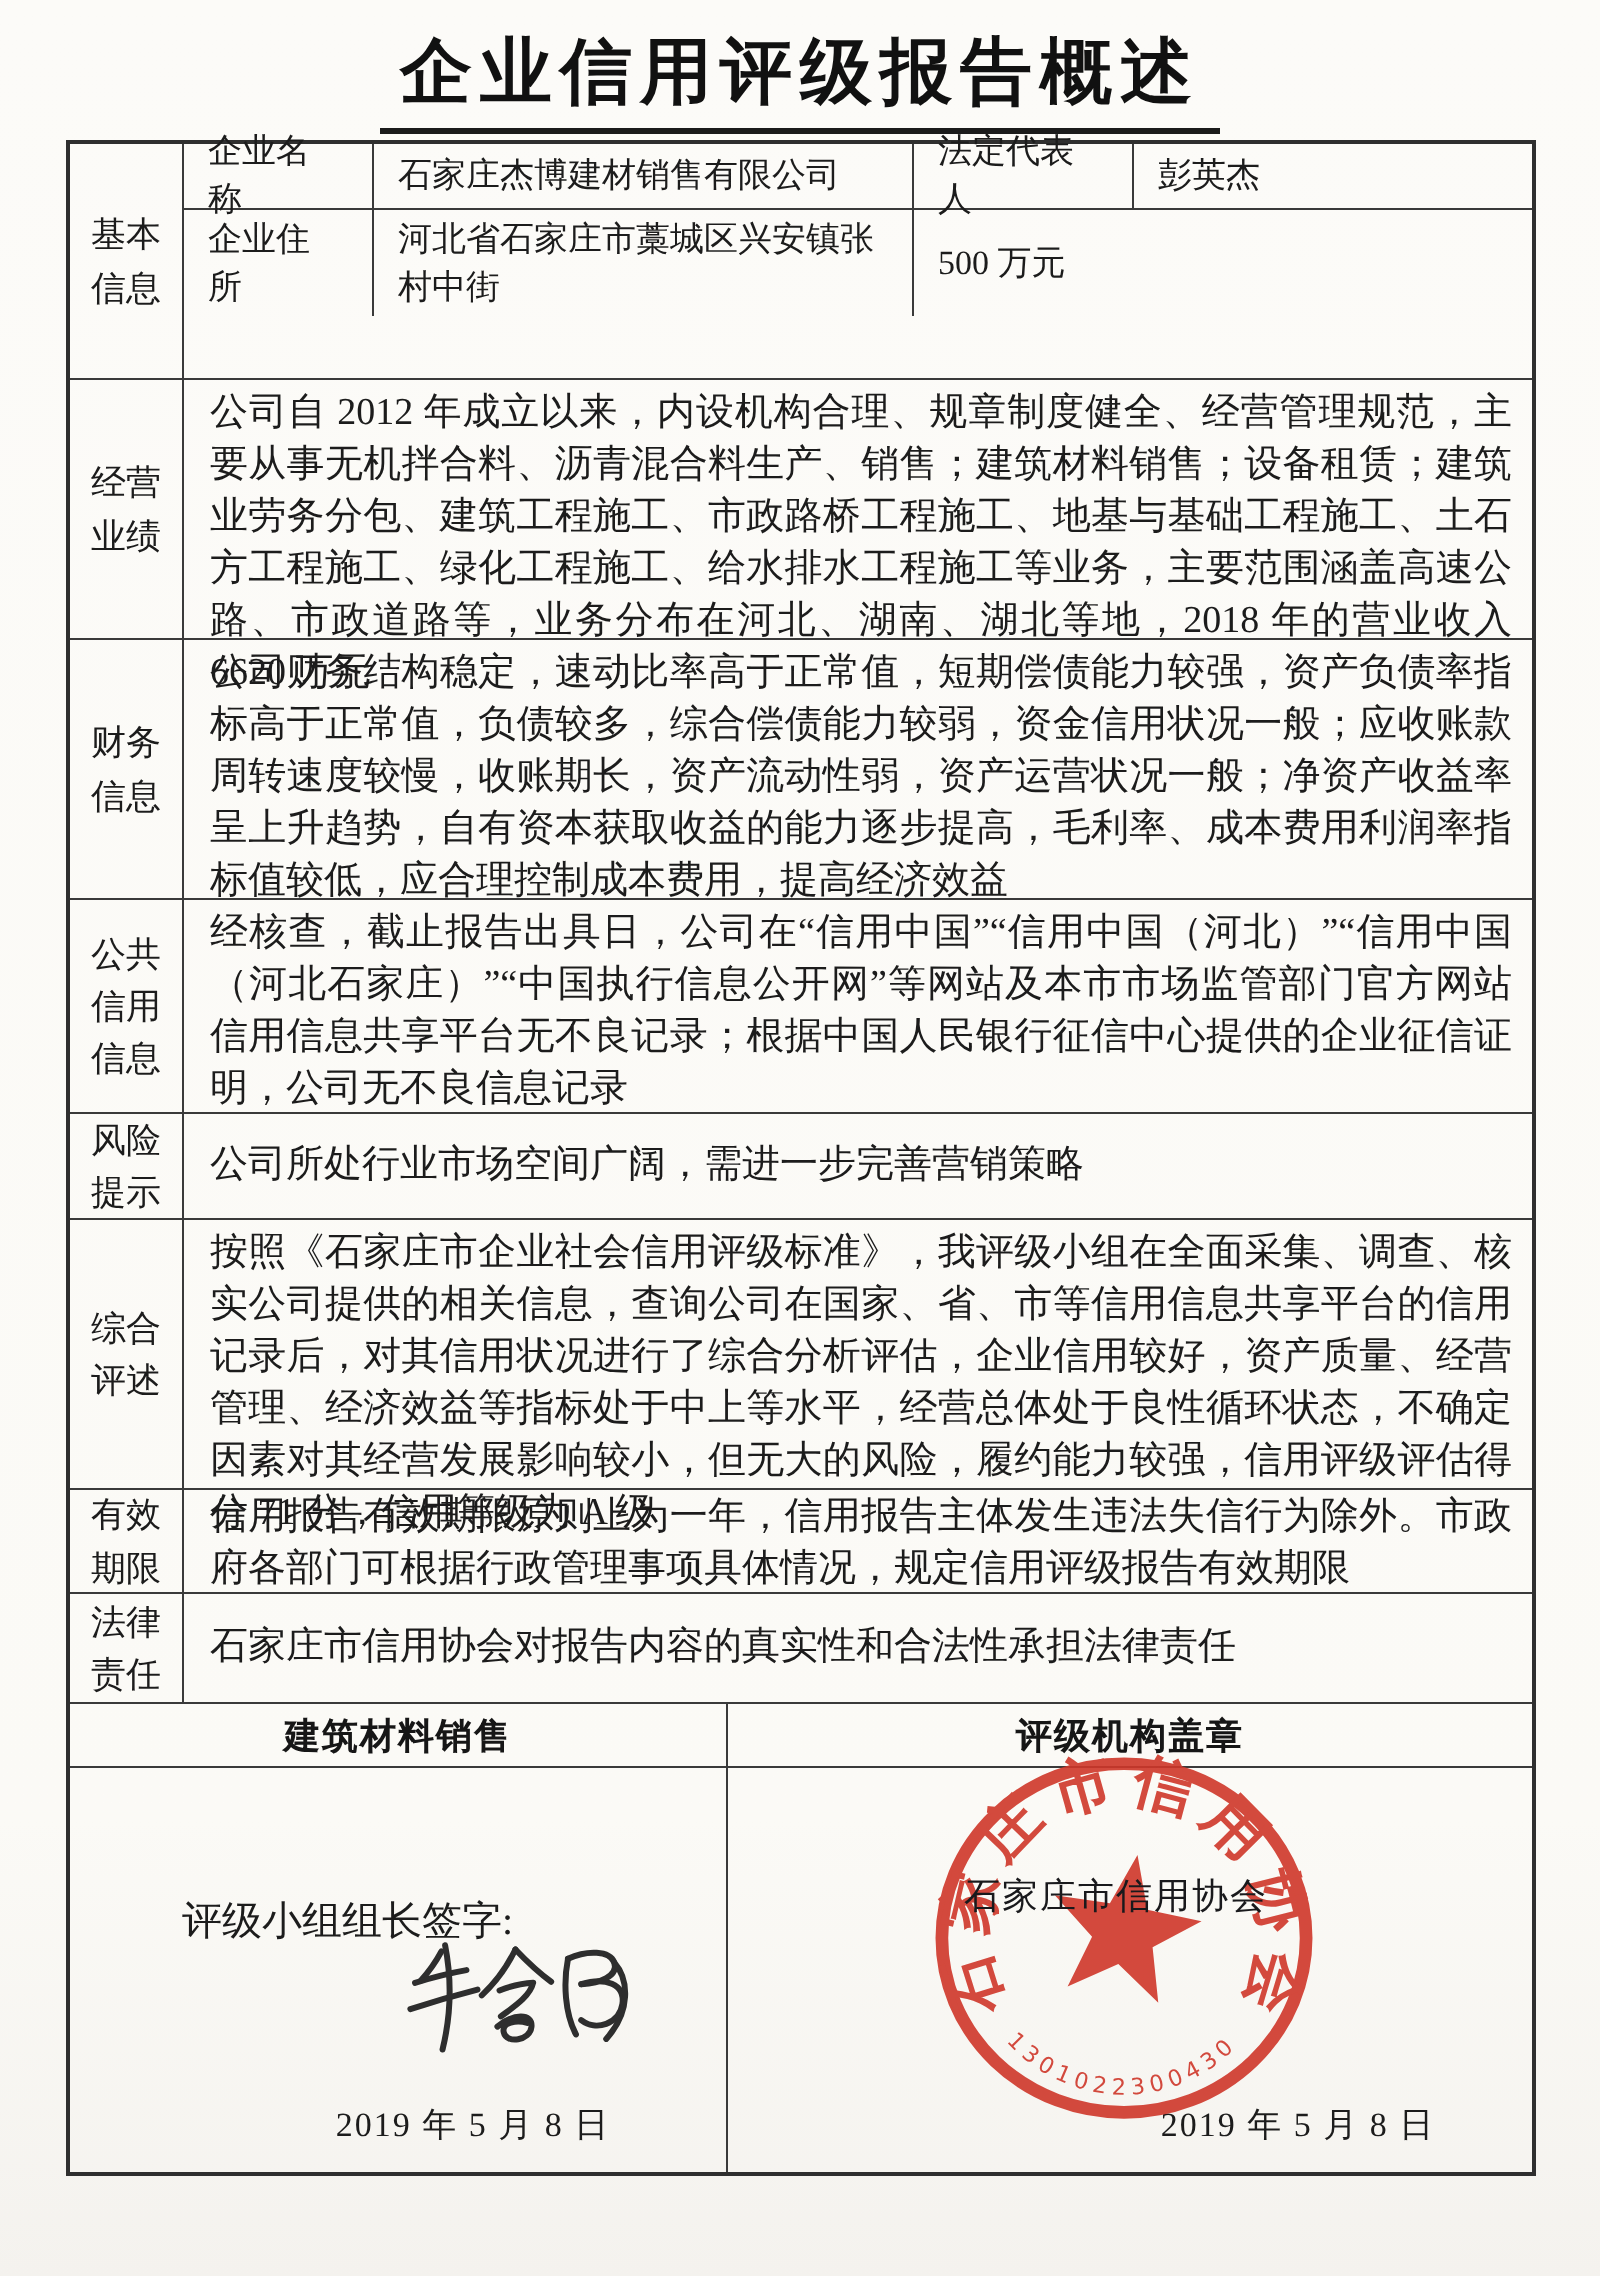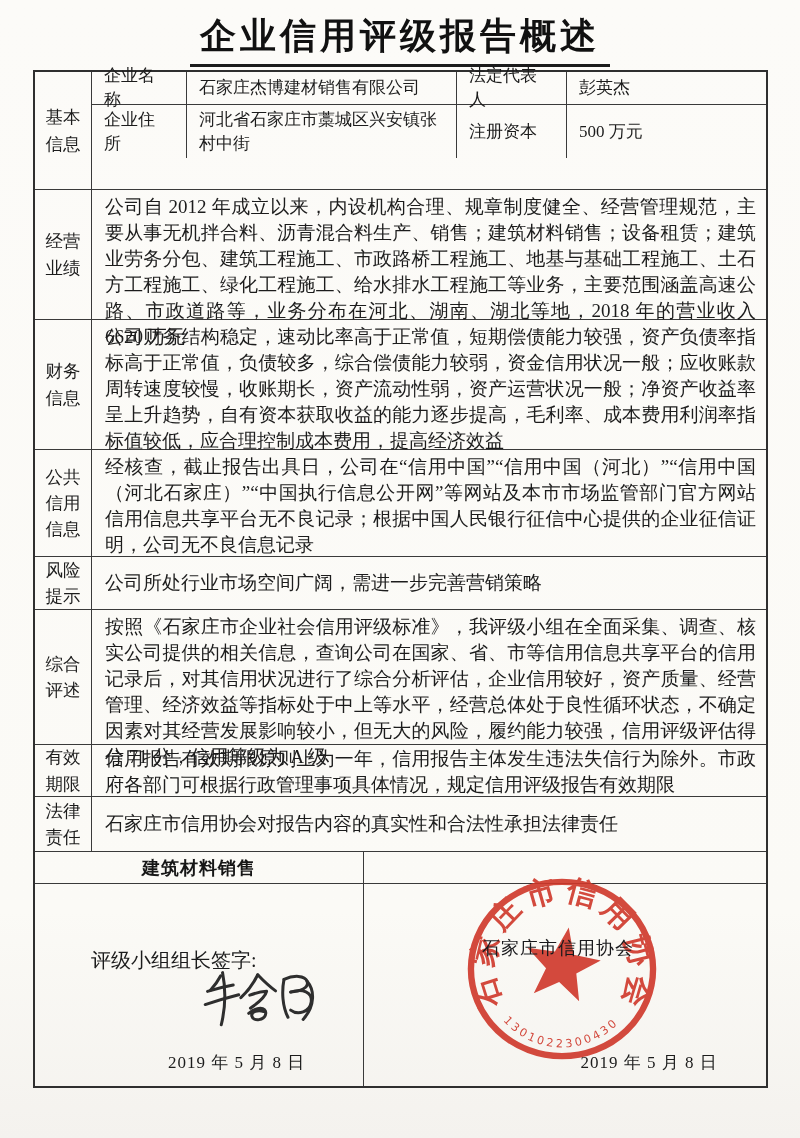--- a/index.html
+++ b/index.html
@@ -91,21 +91,20 @@
       <div class="basic-grid">
         <div class="srow" style="height:33px">
           <div class="scell k1">企业名称</div>
           <div class="scell v1">石家庄杰博建材销售有限公司</div>
           <div class="scell k2">法定代表人</div>
           <div class="scell v2">彭英杰</div>
         </div>
         <div class="srow" style="height:53px">
           <div class="scell k1">企业住所</div>
           <div class="scell v1">河北省石家庄市藁城区兴安镇张村中街</div>
-          <div class="scell k2">注册资本</div>
           <div class="scell v2">500 万元</div>
         </div>
       </div>
     </div>
 
     <div class="row" style="height:130px">
       <div class="label-cell">
         <span>经营业绩</span>
       </div>
       <div class="content-cell">公司自 2012 年成立以来，内设机构合理、规章制度健全、经营管理规范，主要从事无机拌合料、沥青混合料生产、销售；建筑材料销售；设备租赁；建筑业劳务分包、建筑工程施工、市政路桥工程施工、地基与基础工程施工、土石方工程施工、绿化工程施工、给水排水工程施工等业务，主要范围涵盖高速公路、市政道路等，业务分布在河北、湖南、湖北等地，2018 年的营业收入 6620 万元</div>
@@ -148,20 +147,21 @@
 
     <div class="row" style="height:55px">
       <div class="label-cell">
         <span>法律责任</span>
       </div>
       <div class="content-cell vcenter">石家庄市信用协会对报告内容的真实性和合法性承担法律责任</div>
     </div>
 
     <div class="row" style="height:32px">
       <div class="fcell left hdr-cell">建筑材料销售</div>
+      <div class="fcell right hdr-cell">评级机构盖章</div>
     </div>
 
     <div class="row last">
       <div class="fcell left">
         <div class="sign-label">评级小组组长签字:</div>
         <svg class="signature-svg" width="140" height="70" viewBox="0 0 140 70" role="img" aria-label="牛会昌">
           <g fill="none" stroke="#2e2e2e" stroke-width="3" stroke-linecap="round" stroke-linejoin="round" transform="rotate(-3 70 35)">
 
             <path d="M19,9 C16,14 12,19 8,23"></path>
             <path d="M5,24 C13,22 23,20 31,19"></path>

